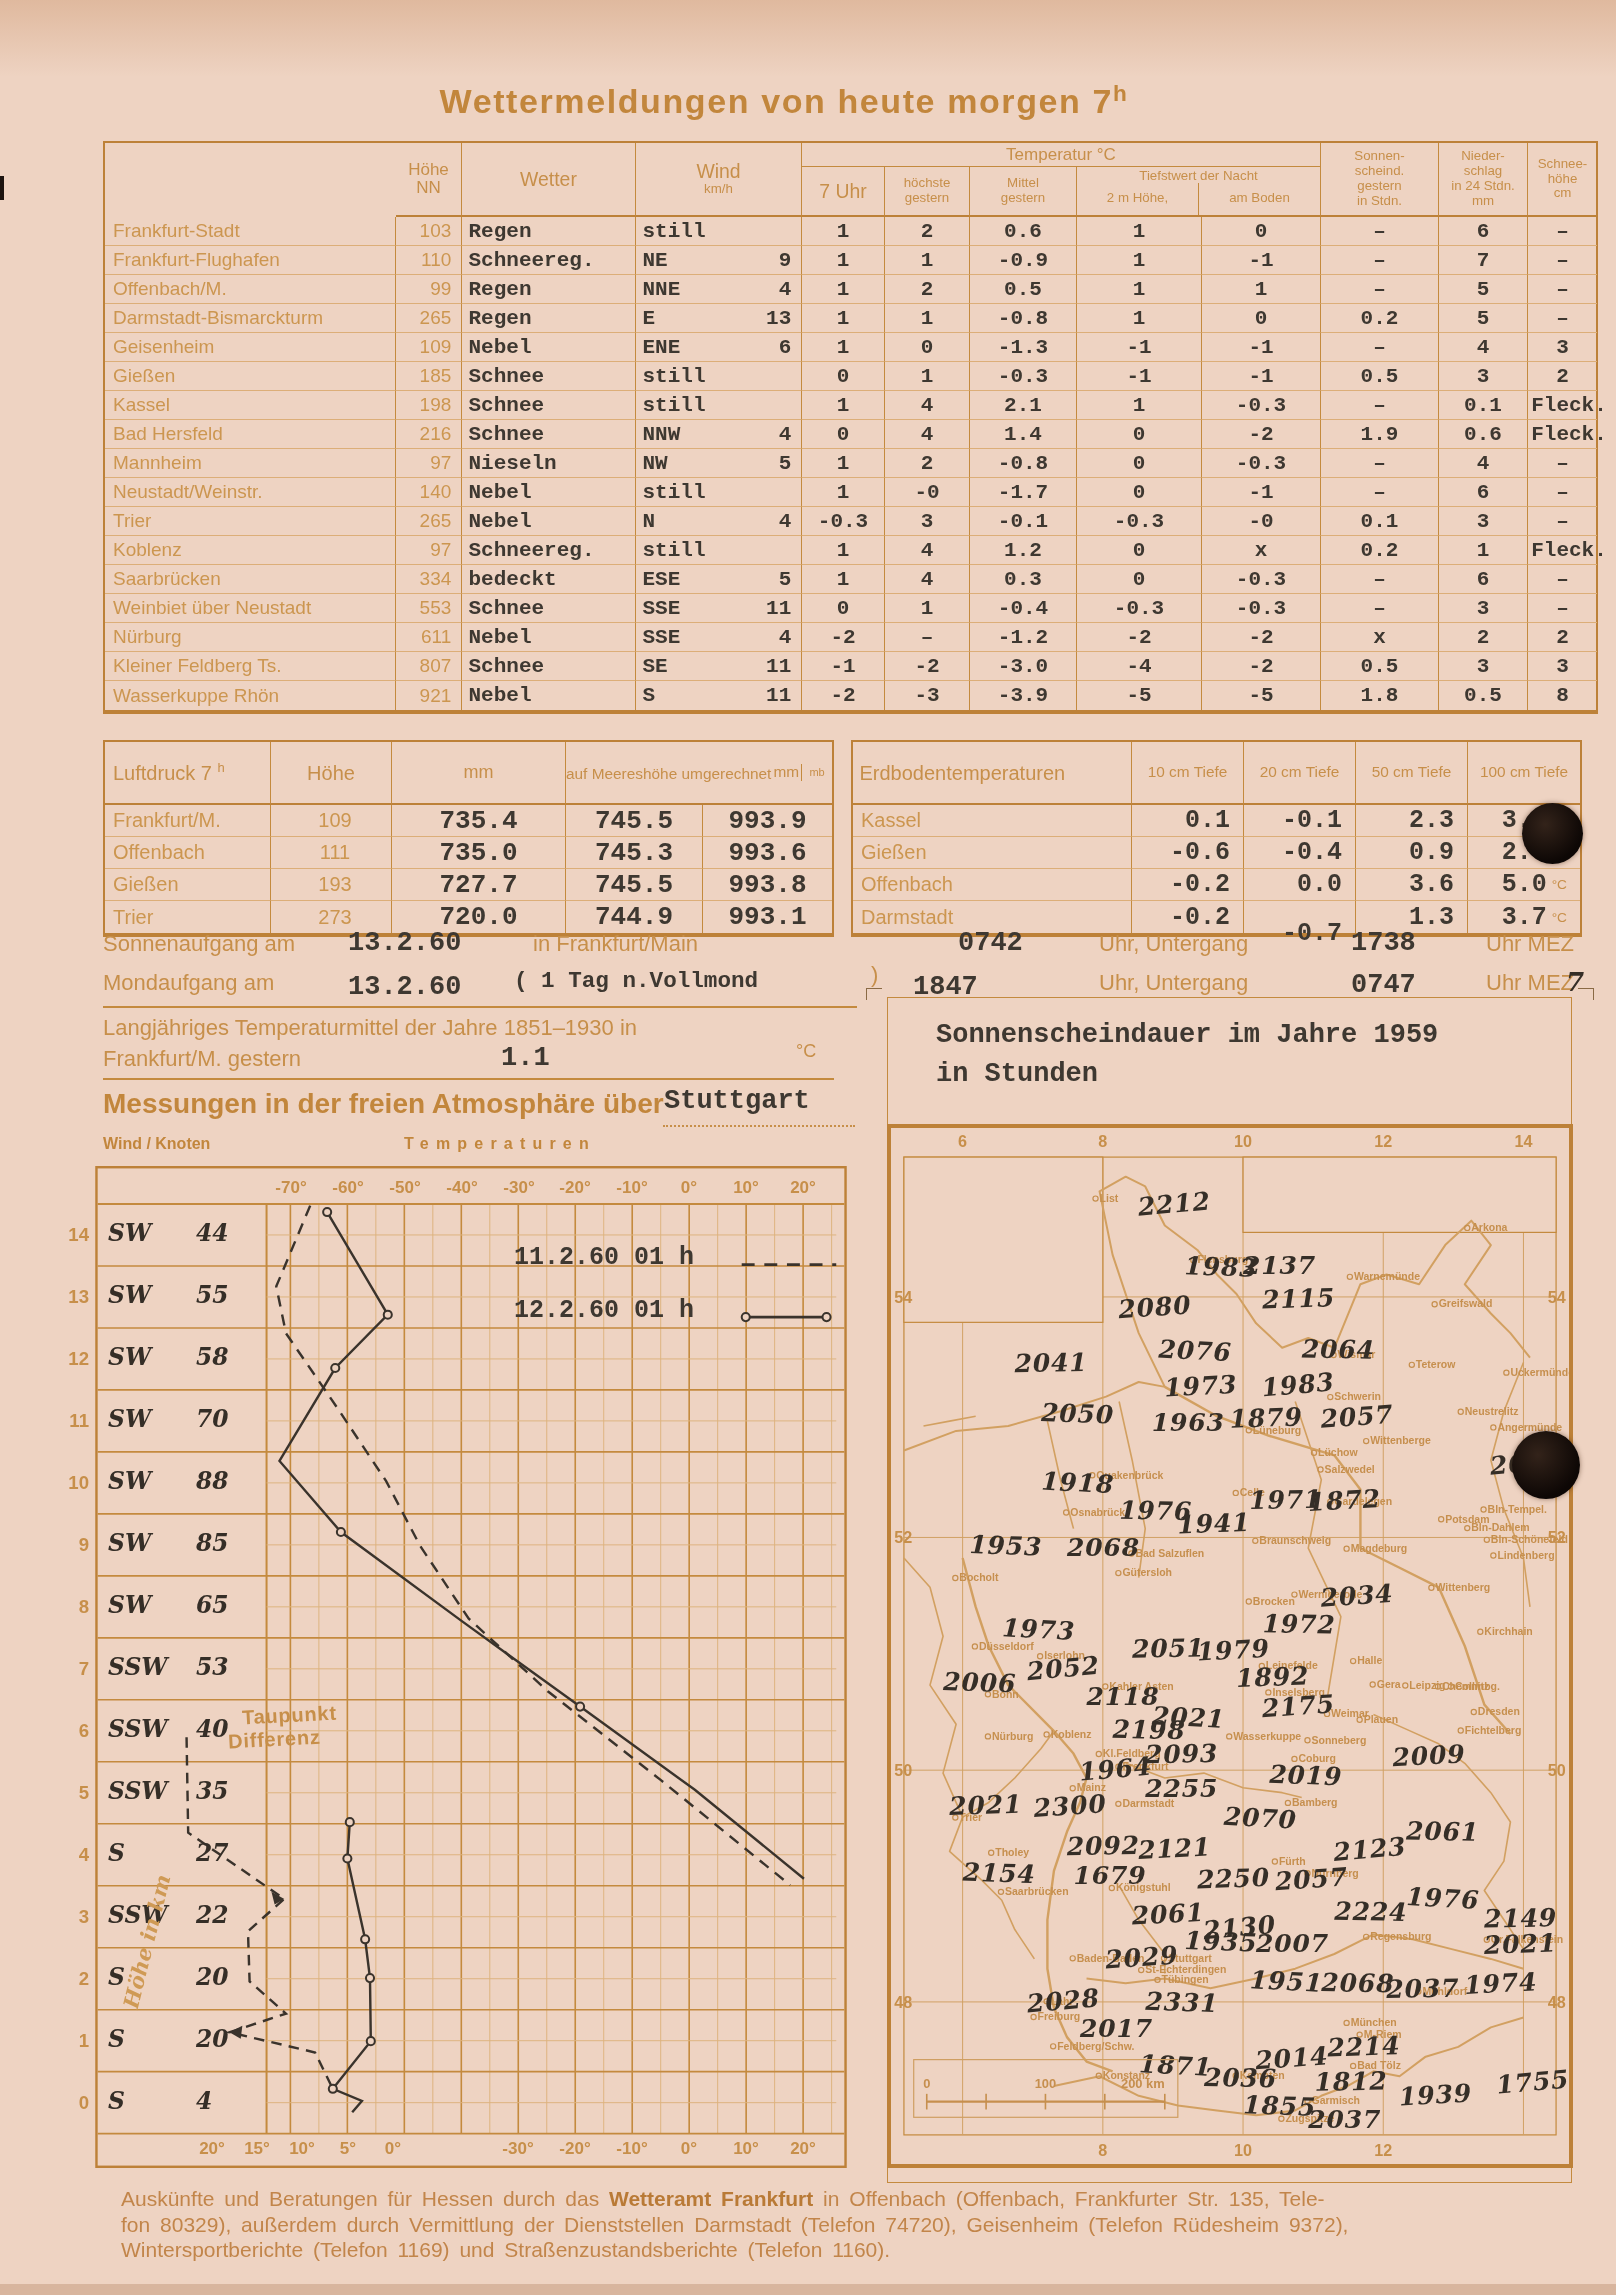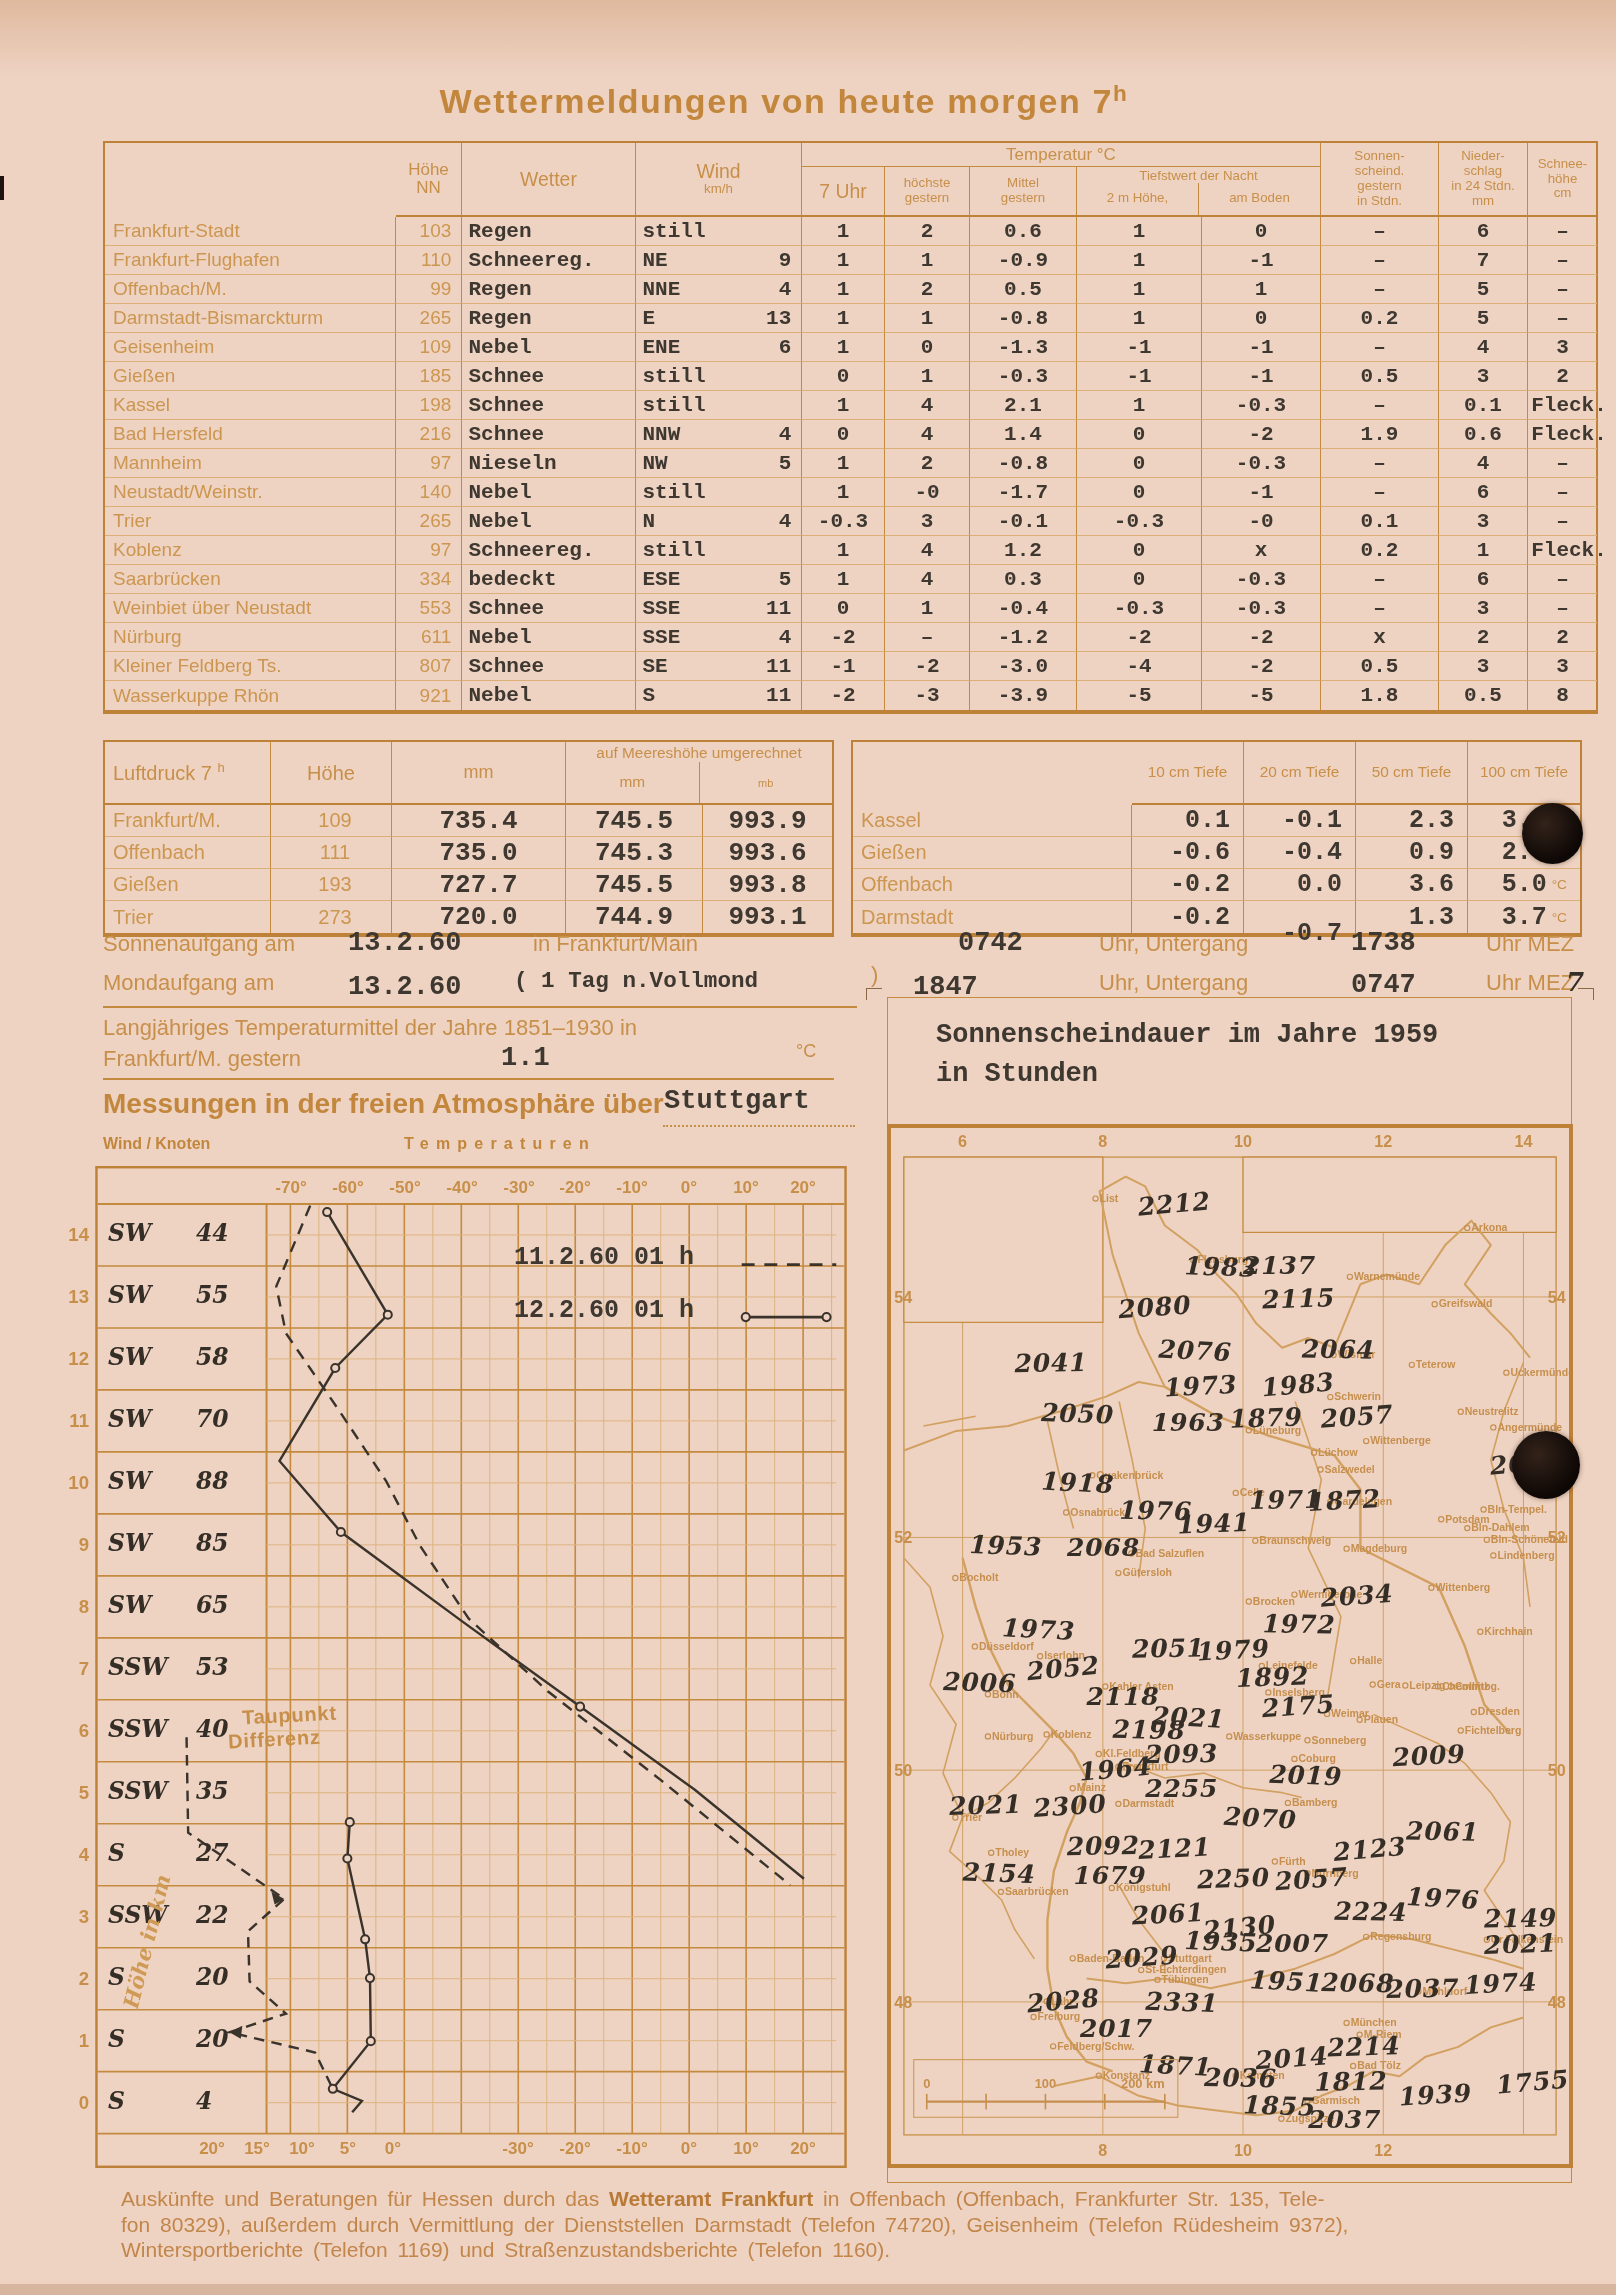--- a/index.html
+++ b/index.html
@@ -395,21 +395,21 @@
   <div id="p-table" class="stable">
       <div class="shc" style="grid-area: 1 / 1; justify-content: flex-start; padding-left: 8px;">
         <span style="font-size:20px;">Luftdruck 7&nbsp;<sup style="font-size:13px;">h</sup></span>
       </div>
       <div class="shc" style="grid-area: 1 / 2;">
         <span style="font-size:20px;">Höhe</span>
       </div>
       <div class="shc" style="grid-area: 1 / 3;">
         <span style="font-size:18px;">mm</span>
       </div>
-      <div class="shc lastcol" style="grid-area: 1 / 4 / auto / span 2; flex-direction: column; padding: 0px;">
+      <div class="shc lastcol" style="grid-area: 1 / 4 / auto / span 2; flex-direction: row; padding: 0px;">
         <div style="font-size:15.4px;padding-top:3.2px;">auf Meereshöhe umgerechnet</div>
         <div style="flex:1;display:flex;width:100%;">
           <span style="flex:1;font-size:15.4px;display:flex;align-items:center;justify-content:center;border-right:1.6px solid #c48a3e;">mm</span>
           <span style="flex:1;font-size:11px;display:flex;align-items:center;justify-content:center;">mb</span>
         </div>
       </div>
       <div class="srow sname" style="grid-area: 2 / 1;">Frankfurt/M.</div>
       <div class="srow" style="grid-area: 2 / 2; justify-content: center;">
         <span class="sname" style="margin:0 auto;">109</span>
       </div>
@@ -456,20 +456,23 @@
         <span style="font-size:26px;margin:0 auto;">720.0</span>
       </div>
       <div class="srow mono lastrow" style="grid-area: 5 / 4;">
         <span style="font-size:26px;margin:0 auto;">744.9</span>
       </div>
       <div class="srow mono lastrow lastcol" style="grid-area: 5 / 5;">
         <span style="font-size:26px;margin:0 auto;">993.1</span>
       </div>
     </div>
   <div id="s-table" class="stable">
+      <div class="shc" style="grid-area: 1 / 1; justify-content: flex-start; padding-left: 6.5px;">
+        <span style="font-size:20px;">Erdbodentemperaturen</span>
+      </div>
       <div class="shc" style="grid-area: 1 / 2;">
         <span style="font-size:15.4px;">10 cm Tiefe</span>
       </div>
       <div class="shc" style="grid-area: 1 / 3;">
         <span style="font-size:15.4px;">20 cm Tiefe</span>
       </div>
       <div class="shc" style="grid-area: 1 / 4;">
         <span style="font-size:15.4px;">50 cm Tiefe</span>
       </div>
       <div class="shc lastcol" style="grid-area: 1 / 5;">

